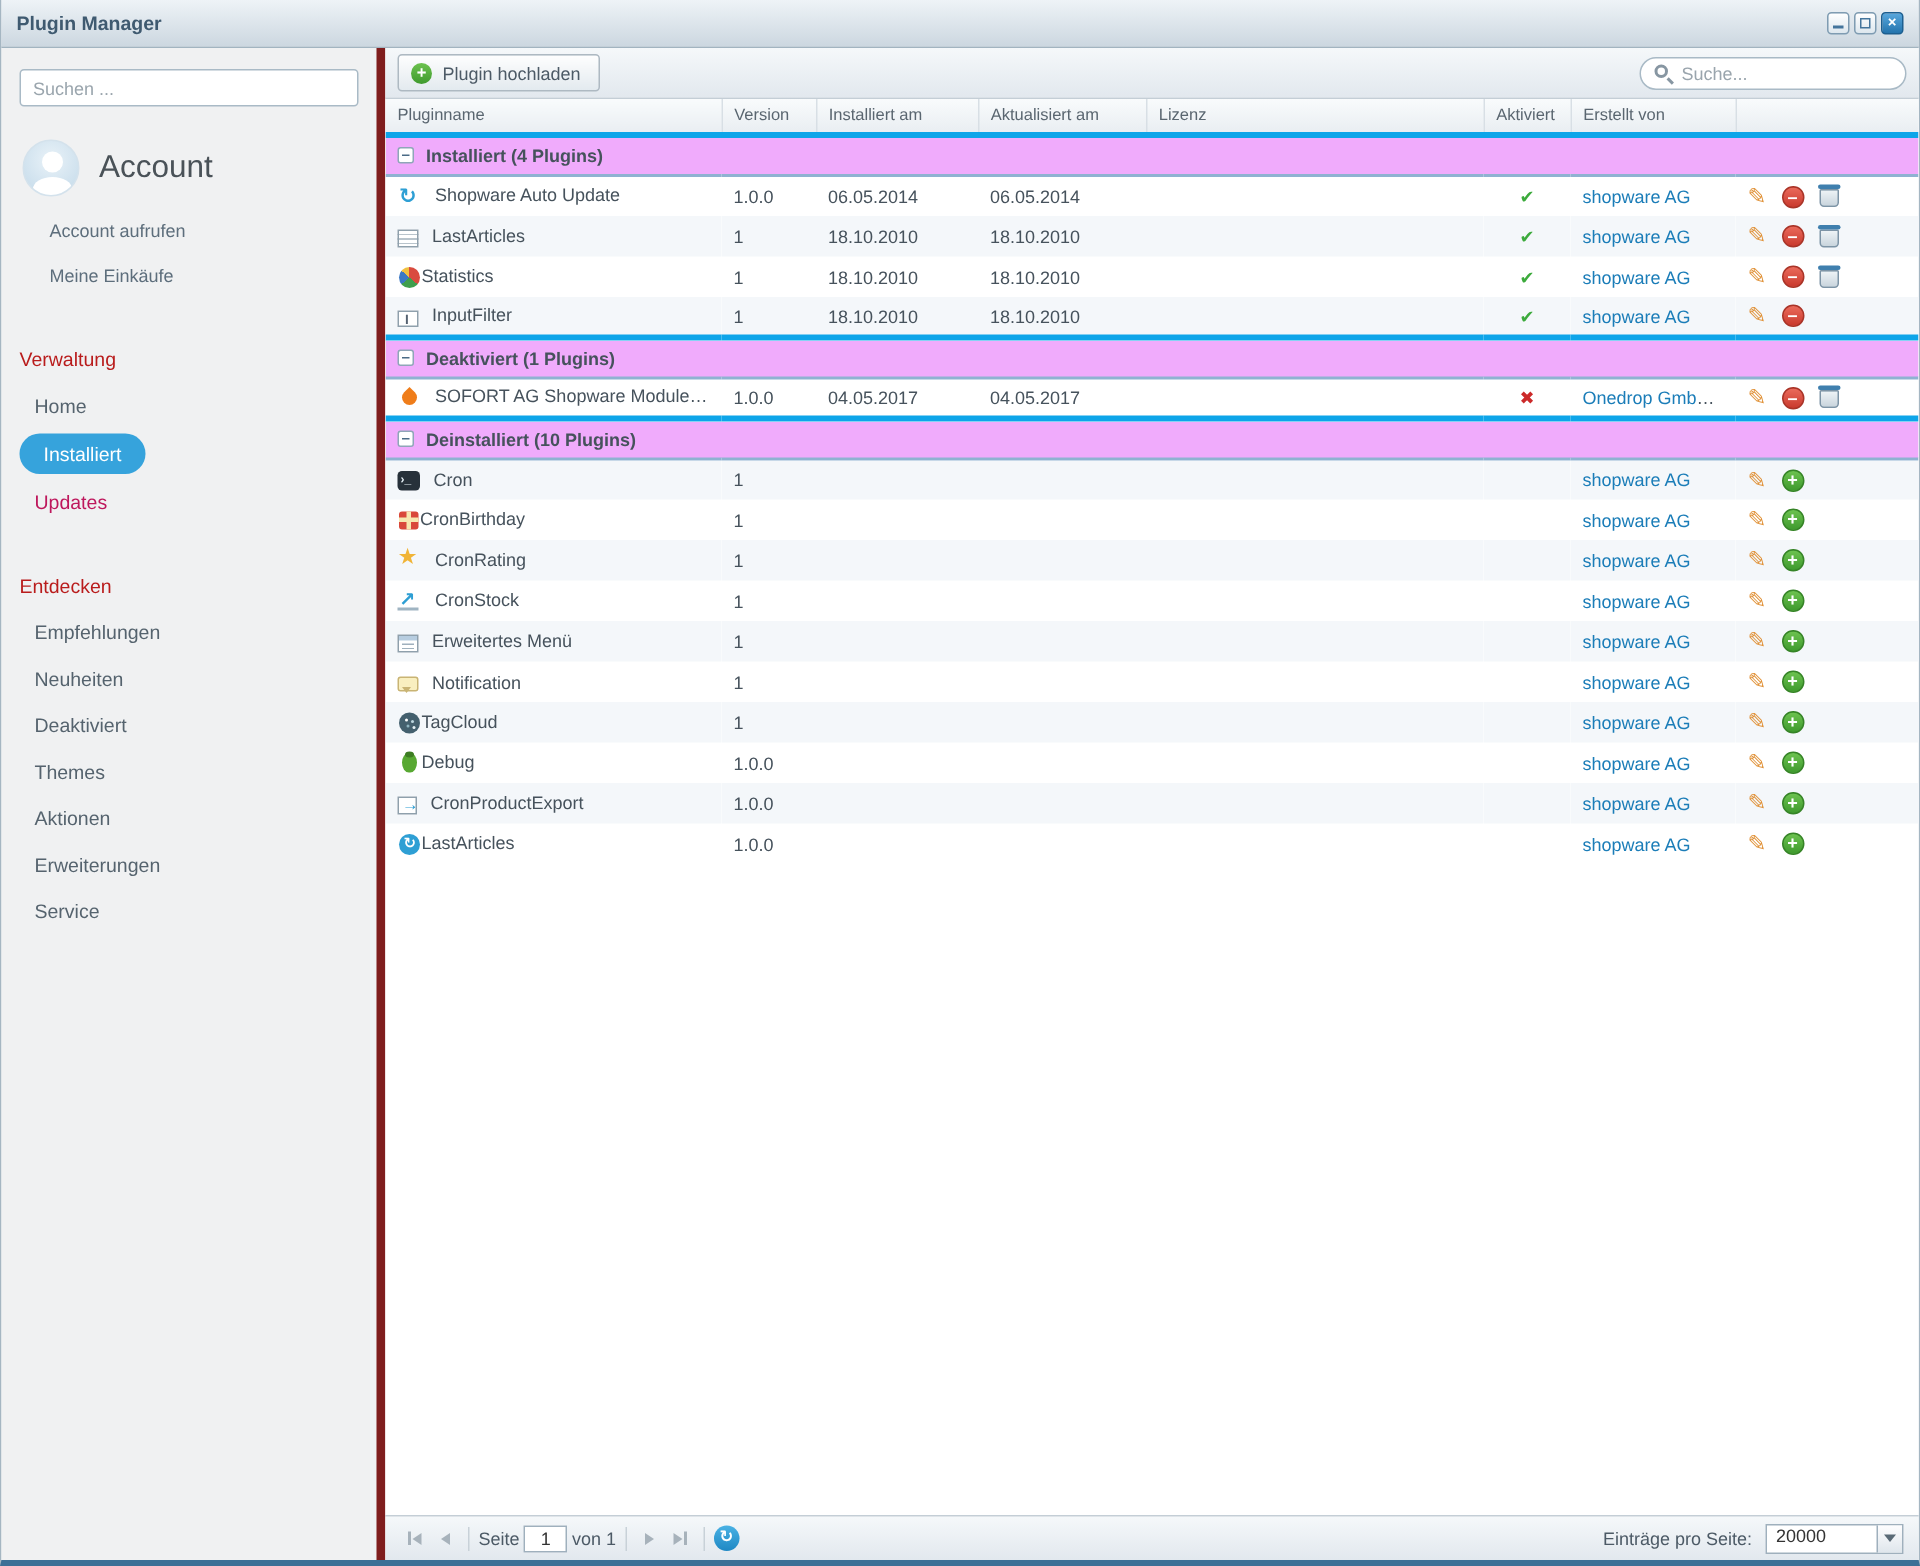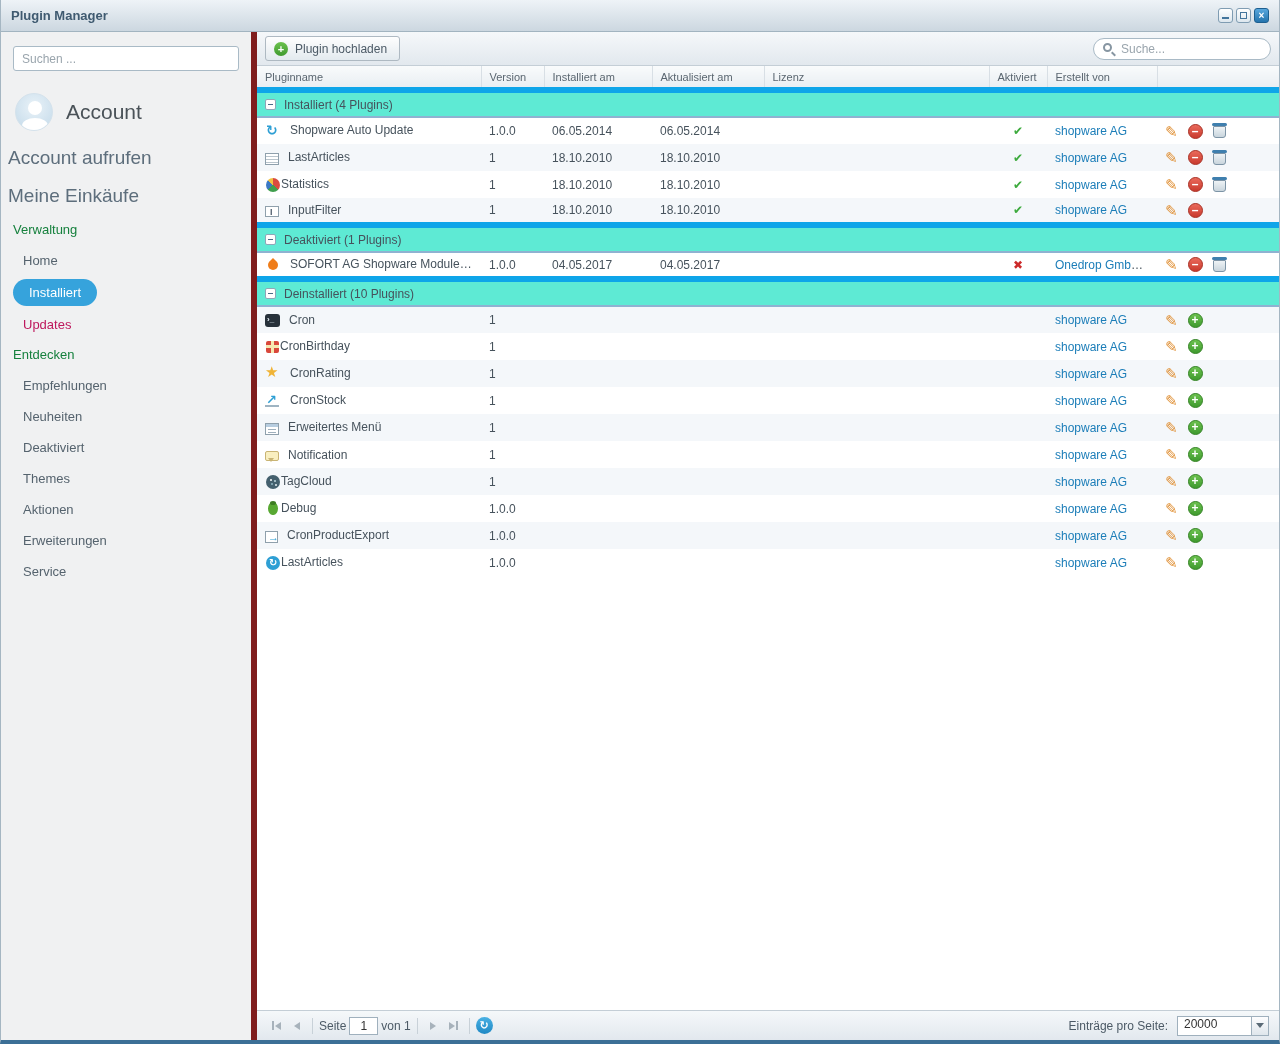--- a/index.html
+++ b/index.html
@@ -23,22 +23,22 @@
 
   
   .sidebar{width:256px;flex:none;background:#f0f1f2;border-right:6px solid #7f1d1d;overflow:hidden}
   .sidebar-search{display:block;margin:14px 12px 6px;width:calc(100% - 24px);height:25px;border:1px solid #a9bac6;border-radius:3px;padding:0 8px;font-size:12px;color:#444;font-family:inherit;background:#fff;outline:none}
   .sidebar-search::placeholder{color:#9aa5ad}
   .account-head{display:flex;align-items:center;gap:13px;padding:16px 14px 8px}
   .avatar{width:38px;height:38px;border-radius:50%;background:radial-gradient(circle at 50% 35%,#e9f2f8,#c2d9e9);border:1px solid #d4e2ec;position:relative;overflow:hidden;flex:none}
   .avatar::before{content:"";position:absolute;width:14px;height:14px;border-radius:50%;background:#fff;left:12px;top:7px}
   .avatar::after{content:"";position:absolute;width:26px;height:16px;border-radius:50% 50% 0 0;background:#fff;left:6px;bottom:-4px}
   .account-title{font-size:21px;color:#4a5258}
-  .side-link{padding:8px 7px;color:#5d6e7c;font-size:19px;cursor:pointer}
-  .side-sec-title{margin:7px 12px 8px;color:#15803d;font-size:13px}
+  .side-link{padding:8px 32px;color:#5d6e7c;font-size:12px;cursor:pointer}
+  .side-sec-title{margin:33px 12px 8px;color:#b91c1c;font-size:13px}
   .side-item{padding:8px 22px;color:#55636e;font-size:13px;cursor:pointer}
   .side-item.active{display:block;width:fit-content;margin:3px 12px;padding:6px 16px;background:var(--accent,#36a3dc);color:#fff;border-radius:14px}
   .side-item.disabled{color:#be185d}
 
   
   .main{flex:1;display:flex;flex-direction:column;min-width:0;background:#fff}
   .toolbar{height:34px;flex:none;background:linear-gradient(#f5f8fa,#e2e8ee);border-bottom:1px solid #c4ced6;display:flex;align-items:center;padding:0 8px}
   .upload-btn{display:inline-flex;align-items:center;gap:7px;height:25px;padding:0 12px 0 8px;border:1px solid #aeb9c2;border-radius:3px;background:linear-gradient(#fefefe,#e3eaef);font-size:12px;color:#4c5a66;font-family:inherit;cursor:pointer}
   .plus-circle{width:14px;height:14px;border-radius:50%;background:linear-gradient(#6cc24f,#3f9a2e);color:#fff;font-weight:bold;font-size:11px;line-height:14px;text-align:center}
   .toolbar-search{margin-left:auto;position:relative}
@@ -47,21 +47,21 @@
   .mag-icon{position:absolute;left:10px;top:5px;width:9px;height:9px;border:2px solid #8796a2;border-radius:50%}
   .mag-icon::after{content:"";position:absolute;width:5px;height:2px;background:#8796a2;transform:rotate(45deg);left:6px;top:8px}
 
   
   .grid-scroll{flex:1;overflow:hidden;background:#fff}
   table.grid{width:100%;border-collapse:collapse;table-layout:fixed}
   .grid thead th{height:24px;background:linear-gradient(#f9fbfc,#e9eef2);border-bottom:1px solid #c4ced6;border-right:1px solid #d8dfe5;font-size:11px;font-weight:normal;color:#5a6670;text-align:left;padding:0 8px;white-space:nowrap;cursor:pointer}
   .grid thead th:last-child{border-right:none}
   .grid tbody td{height:27px;padding:0 8px;font-size:12px;color:#46525c;vertical-align:middle;overflow:hidden;text-overflow:ellipsis;white-space:nowrap}
   .data-row.odd{background:#f4f7fa}
-  .group-row td{background:#5eead4;border-top:6px solid #0ea5e9;border-bottom:2px solid #8fb2d1;padding:5px 8px;font-weight:normal;font-size:12px;color:var(--group,#2273a8);height:24px}
+  .group-row td{background:#f0abfc;border-top:4px solid #0ea5e9;border-bottom:2px solid #8fb2d1;padding:5px 8px;font-weight:bold;font-size:12px;color:var(--group,#2273a8);height:24px}
   .collapse-box{display:inline-block;width:11px;height:11px;border:1px solid #8fa6b8;background:#fff;border-radius:2px;position:relative;vertical-align:-1px;margin-right:8px}
   .collapse-box::before{content:"";position:absolute;left:2px;right:2px;top:4px;height:1px;background:#4a6b86}
   .creator-link{color:var(--link,#1b7db8);cursor:pointer;text-decoration:none}
   .cell-active{text-align:center}
   .mark-check{color:var(--check,#3caa3c);font-weight:bold;font-size:12px}
   .mark-cross{color:var(--cross,#cc2a2a);font-weight:bold;font-size:12px}
 
   .cell-actions{padding-left:8px;white-space:nowrap}
   .act{display:inline-block;vertical-align:middle;margin-right:10px;cursor:pointer}
   .act-edit{color:var(--pencil,#e09035);font-size:15px;line-height:15px}

